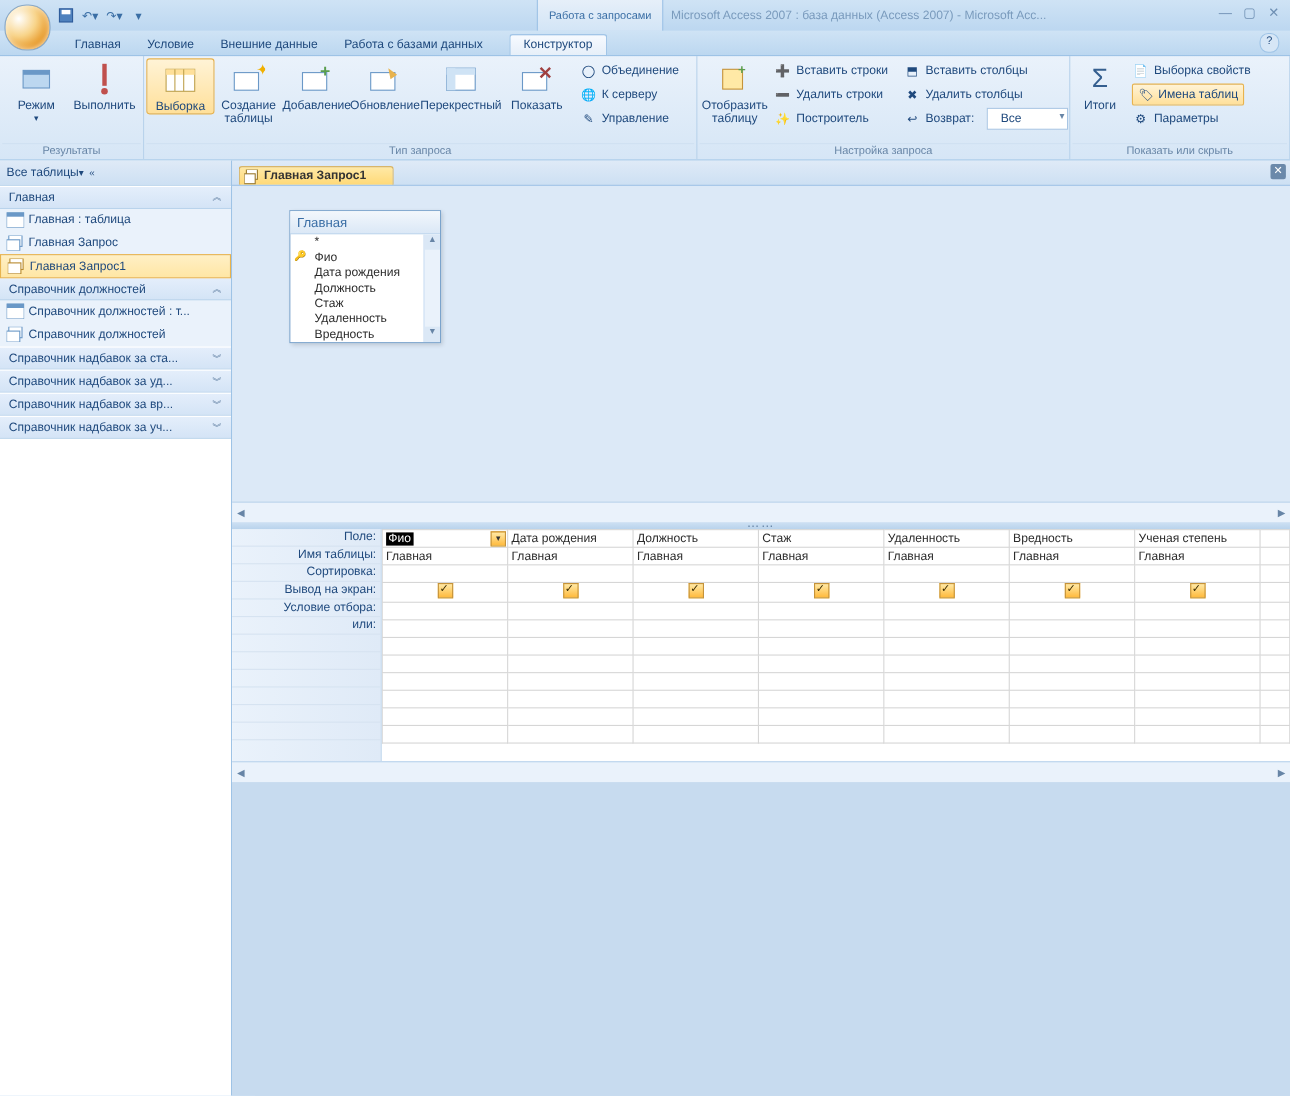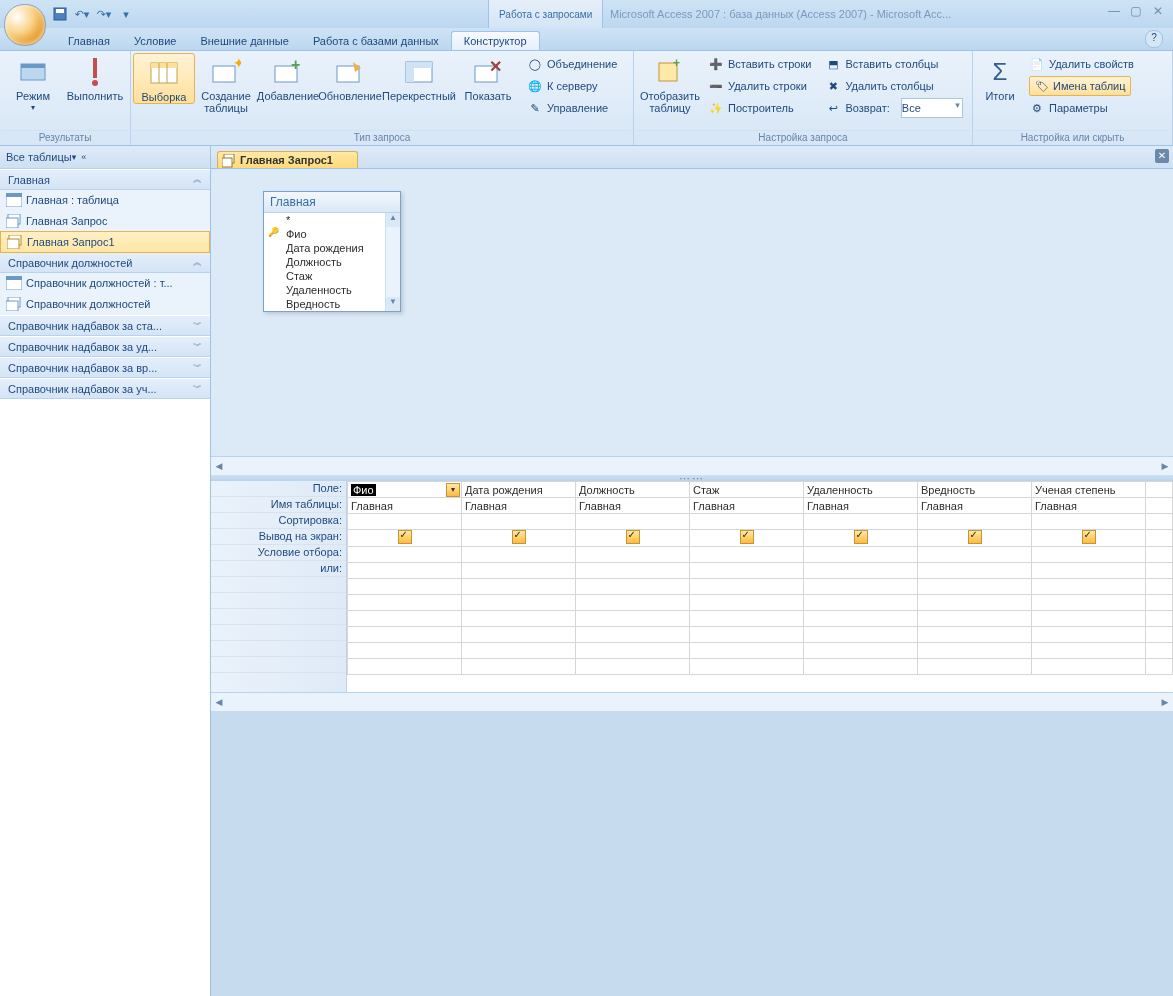--- a/index.html
+++ b/index.html
@@ -7,33 +7,33 @@
 .office-btn{width:40px;height:40px;border-radius:20px;background:radial-gradient(circle at 30% 30%,#fff,#f8d48a 40%,#e89b2c 70%);border:1px solid #8aa9c7;position:absolute;left:4px;top:4px;z-index:10;box-shadow:inset 0 0 6px rgba(255,255,255,.8)}
 .qat{margin-left:52px;display:flex;gap:6px;align-items:center}
 .qat .ico{width:16px;height:16px;display:flex;align-items:center;justify-content:center;color:#3a6ea5}
 .contextual{position:absolute;left:488px;top:0;height:28px;background:linear-gradient(#e6eff9,#d3e5f6);border-left:1px solid #9ec3e6;border-right:1px solid #9ec3e6;padding:0 10px;display:flex;align-items:center;color:#3a6ea5;font-size:10px}
 .app-title{position:absolute;left:610px;right:72px;text-align:left;color:#7a9bbd;font-size:11px;line-height:28px;white-space:nowrap;overflow:hidden}
 .win-ctrl{position:absolute;right:6px;top:4px;display:flex;gap:4px}
 .win-ctrl span{width:18px;height:14px;display:inline-flex;align-items:center;justify-content:center;color:#6e8fb3;font-size:12px}
 .tabstrip{height:22px;background:linear-gradient(#cfe3f5,#bcd7f0);display:flex;align-items:flex-end;padding-left:56px;border-bottom:1px solid #9ec3e6;position:relative}
 .tab{padding:3px 12px 3px;color:#1f497d;cursor:default}
 .tab.active{background:linear-gradient(#f7faff,#e6eff9);border:1px solid #9ec3e6;border-bottom:none;border-radius:3px 3px 0 0;color:#1f497d;font-size:11px}
-.tab.ctx{margin-left:0}
+.tab.ctx{margin-left:12px}
 .help-ico{position:absolute;right:10px;top:2px;width:16px;height:16px;border-radius:8px;background:#d6e6f6;border:1px solid #9ec3e6;color:#1f497d;text-align:center;line-height:14px;font-size:10px}
 .ribbon{height:94px;background:linear-gradient(#eaf2fb,#d6e6f6);border-bottom:1px solid #9ec3e6;display:flex}
 .group{border-right:1px solid #b9d3ec;display:flex;flex-direction:column;padding:2px 2px 0 2px}
 .group-body{flex:1;display:flex;align-items:flex-start}
 .group-label{text-align:center;color:#6785a6;font-size:10px;padding:1px 0 2px;border-top:1px solid #d0e1f2}
 .big-btn{display:flex;flex-direction:column;align-items:center;justify-content:flex-start;width:58px;padding:3px 2px 0 2px;text-align:center;color:#1f497d;line-height:12px}
 .big-btn .ic{width:32px;height:32px;margin-bottom:2px;display:flex;align-items:center;justify-content:center}
 .big-btn.sel{background:linear-gradient(#fff3d6,#ffe09a);border:1px solid #e8b34e;border-radius:3px;width:56px}
 .small-row{display:flex;align-items:center;gap:4px;height:22px;color:#1f497d;padding:0 4px;white-space:nowrap}
 .small-row .sic{width:16px;height:16px;display:inline-flex;align-items:center;justify-content:center}
 .stack{display:flex;flex-direction:column;justify-content:center}
-.return-sel{display:inline-flex;align-items:center;border:1px solid #a9c6e4;background:#fff;height:18px;padding:0 14px 0 0;position:relative;color:#1f497d;min-width:46px}
+.return-sel{display:inline-flex;align-items:center;border:1px solid #a9c6e4;background:#fff;height:18px;padding:0 14px 0 12px;position:relative;color:#1f497d;min-width:46px}
 .return-sel:after{content:"▾";position:absolute;right:2px;top:1px;font-size:9px;color:#6785a6}
 .btn-pill{background:linear-gradient(#fff3d6,#ffe09a);border:1px solid #e8b34e;border-radius:2px;padding:1px 4px;display:inline-flex;align-items:center;gap:3px}
 .workspace{display:flex;height:calc(996px - 28px - 22px - 94px)}
 .nav{width:210px;background:#eaf2fb;border-right:1px solid #9ec3e6;display:flex;flex-direction:column}
 .nav-hdr{height:22px;background:linear-gradient(#dfeaf7,#cde0f3);border-bottom:1px solid #b9d3ec;display:flex;align-items:center;padding:0 6px;color:#1f497d}
 .nav-grp{background:linear-gradient(#e4eefb,#d4e4f6);border-top:1px solid #fff;border-bottom:1px solid #b9d3ec;padding:3px 8px;color:#1f497d;display:flex;justify-content:space-between;align-items:center;font-size:11px}
 .nav-grp .chev{color:#6785a6;font-size:9px}
 .nav-item{padding:4px 6px 4px 26px;position:relative;color:#1f497d;border-bottom:1px solid transparent}
 .nav-item.sel{background:linear-gradient(#fff0c5,#ffe6a5);border:1px solid #e8b34e;margin:-1px 0}
 .nav-item .nic{position:absolute;left:6px;top:3px;width:16px;height:16px}
@@ -250,35 +250,35 @@
 
   <div class="group" style="flex:1">
     <div class="group-body">
       <div class="big-btn" style="width:46px">
           <div class="ic" style="font-size:24px;color:#355f8f">Σ</div>
           <span>Итоги</span>
         </div>
       <div class="stack">
         <div class="small-row">
             <span class="sic">📄</span>
-            <span>Удалить свойств</span>
+            <span>Выборка свойств</span>
           </div>
         <div class="small-row">
             <span class="btn-pill">
               <span class="sic">🏷</span>
               <span>Имена таблиц</span>
             </span>
           </div>
         <div class="small-row">
             <span class="sic">⚙</span>
             <span>Параметры</span>
           </div>
       </div>
     </div>
-    <div class="group-label">Настройка или скрыть</div>
+    <div class="group-label">Показать или скрыть</div>
   </div>
 </div>
 
 <div class="workspace">
   <div class="nav">
     <div class="nav-hdr">
         <span>Все таблицы</span>
         <span style="font-size:9px">▾ &nbsp;«</span>
       </div>
     <div class="nav-grp">

